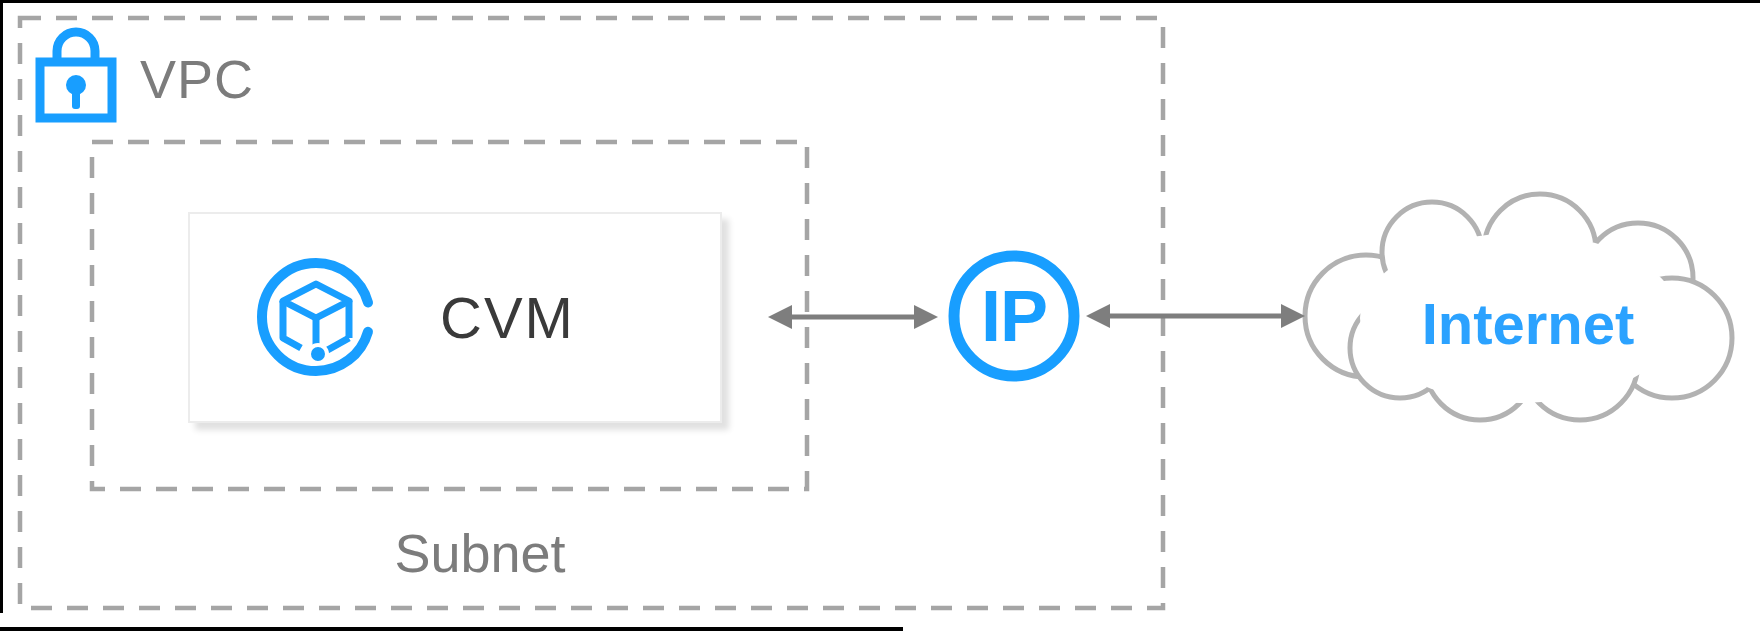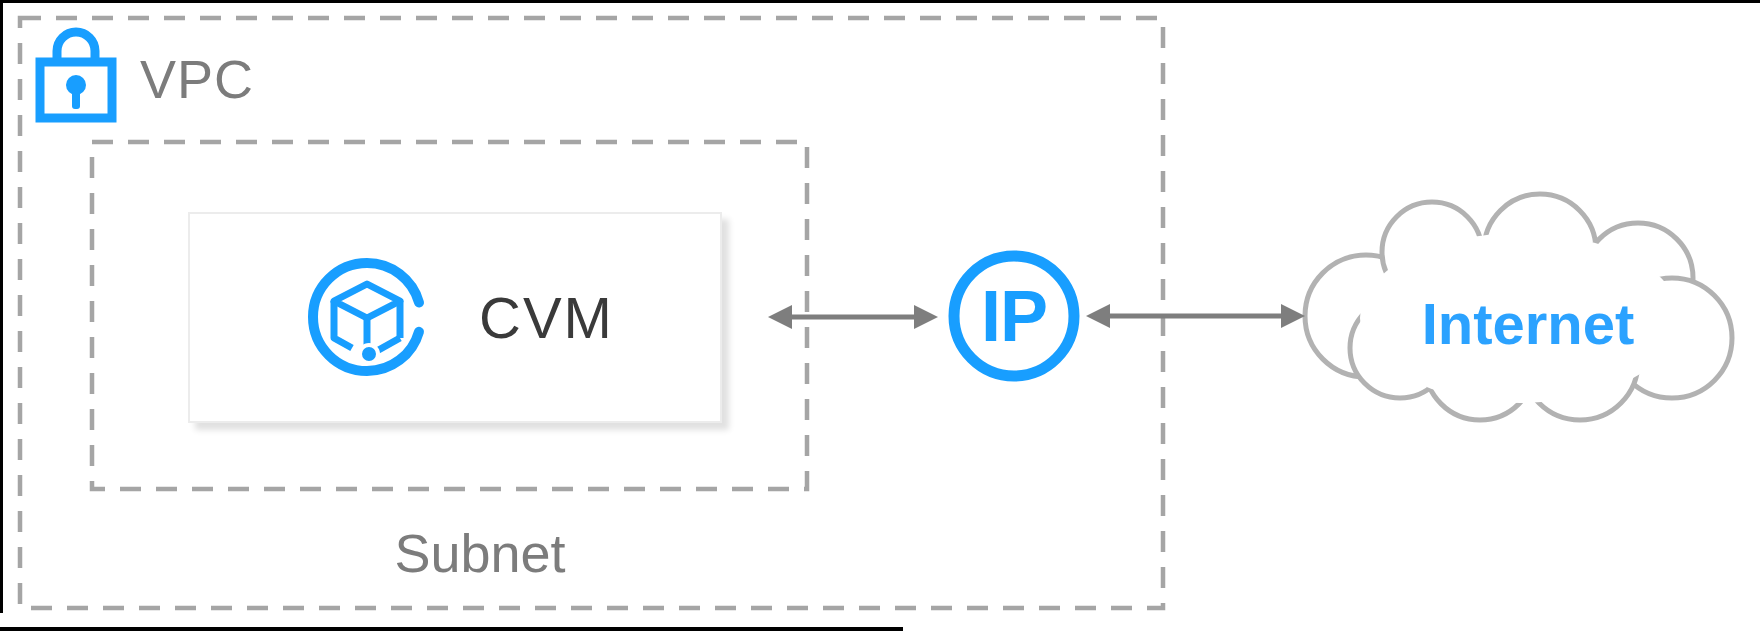--- a/index.html
+++ b/index.html
@@ -9,21 +9,21 @@
   .bar-top{left:0;top:0;width:1760px;height:3px;}
   .bar-left{left:0;top:0;width:3px;height:613px;}
   .bar-bottom{left:0;top:627px;width:903px;height:4px;}
   svg.diagram{position:absolute;left:0;top:0;}
   .label{position:absolute;color:#7c7c7c;white-space:nowrap;}
   .vpc-label{left:140px;top:48px;font-size:54px;letter-spacing:1px;}
   .subnet-label{left:330px;top:522px;width:300px;text-align:center;font-size:54px;}
   .cvm-box{position:absolute;left:188px;top:212px;width:534px;height:211px;
            background:#ffffff;border:2px solid #ececec;
            box-shadow:7px 7px 6px rgba(0,0,0,0.12);
-           display:flex;align-items:center;box-sizing:border-box;padding-left:115px;}
+           display:flex;align-items:center;box-sizing:border-box;padding-left:64px;gap:12px;}
   .cvm-label{color:#3a3a3a;font-size:58px;letter-spacing:2px;margin-left:50px;}
   .ip-label{position:absolute;left:948px;top:250px;width:132px;height:132px;
             display:flex;align-items:center;justify-content:center;
             color:#189eff;font-size:72px;font-weight:bold;letter-spacing:-1px;}
   .internet-label{position:absolute;left:1378px;top:290px;width:300px;height:66px;
             display:flex;align-items:center;justify-content:center;
             color:#2ba2ff;font-size:58px;font-weight:bold;}
 </style>
 </head>
 <body>

